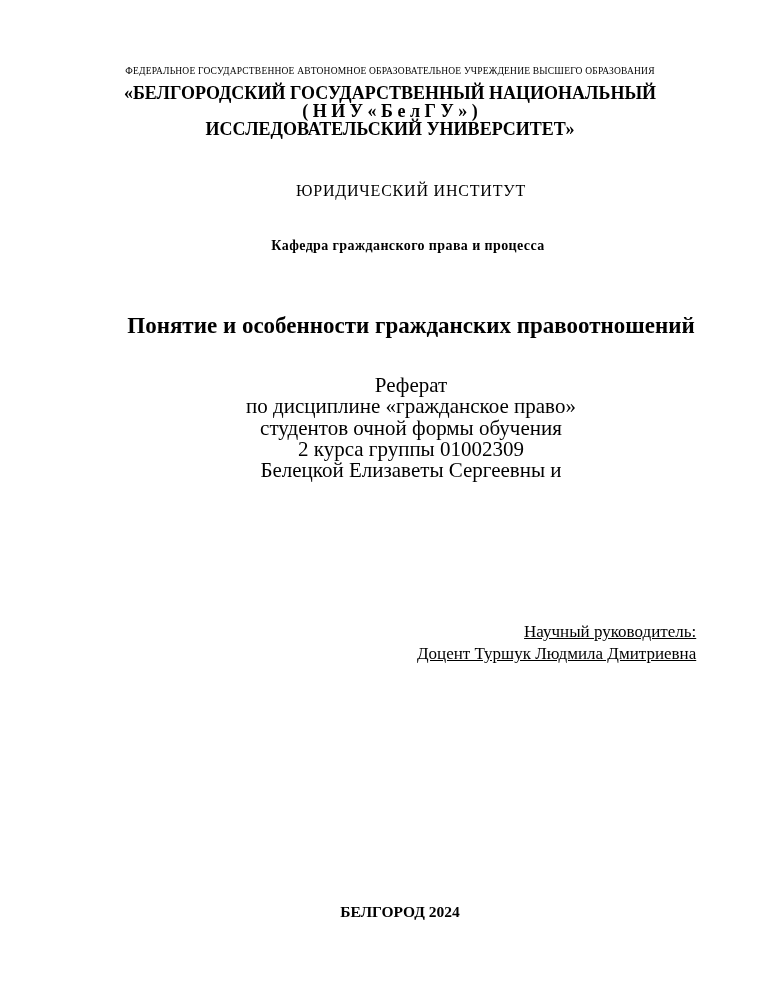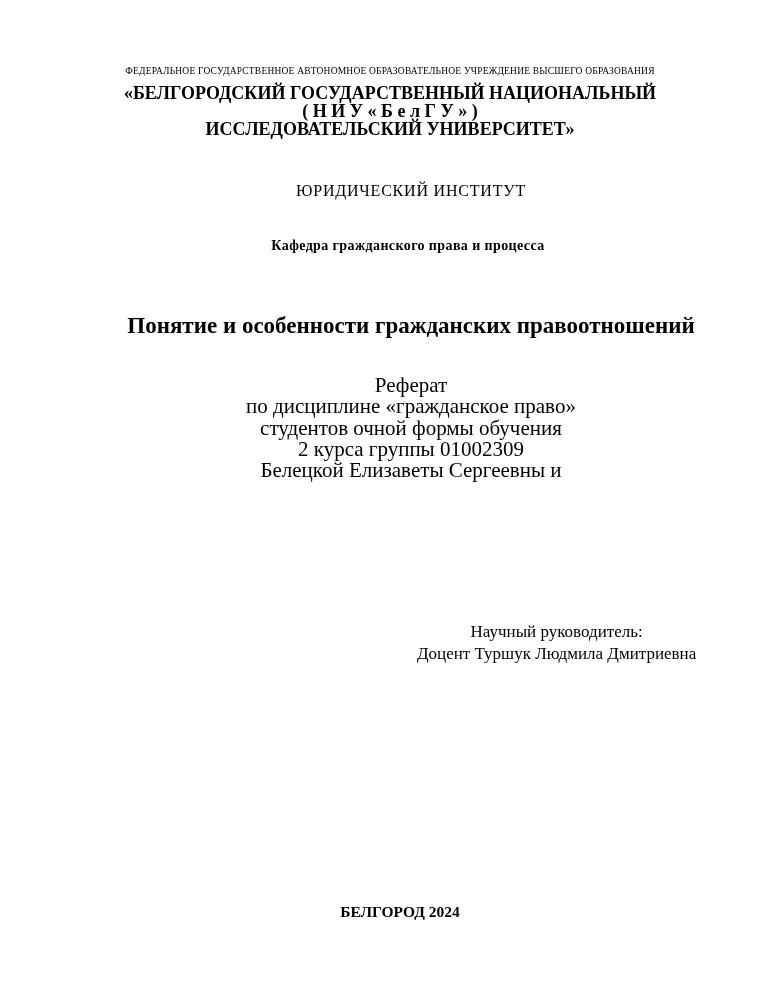--- a/index.html
+++ b/index.html
@@ -49,21 +49,22 @@
   }
   .description {
     top: 375px; left: 54px; right: 0;
     font-size: 21px;
     line-height: 21.3px;
   }
   .supervisor {
     top: 621px; left: 417px;
     font-size: 17px;
     line-height: 22.4px;
-    text-align: center;
+    text-align: right;
+    text-decoration: underline;
   }
   .city-year {
     top: 903px; left: 0; right: 4px;
     font-size: 15.5px;
     font-weight: bold;
     padding-left: 36px;
   }
 </style>
 </head>
 <body>

